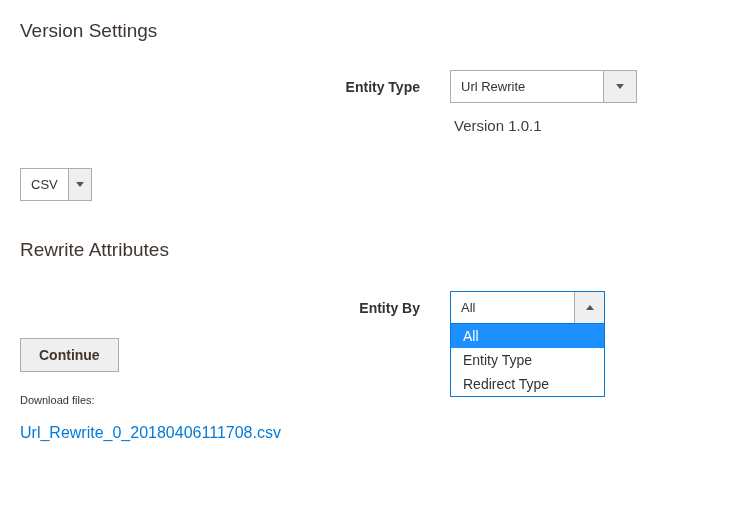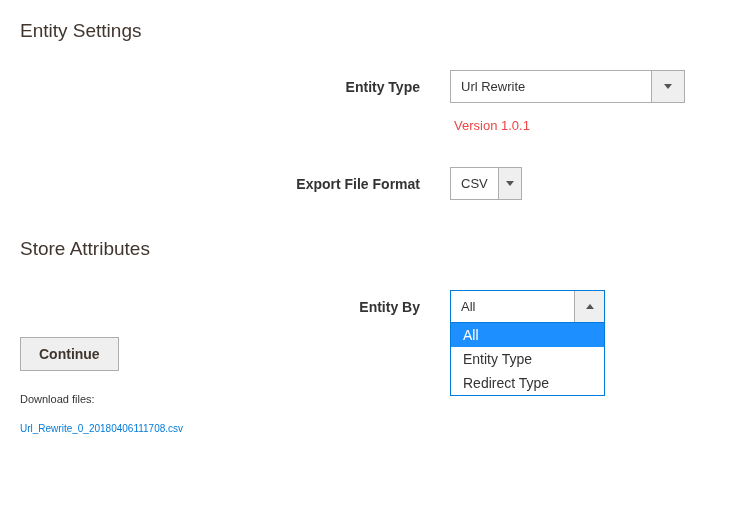--- a/index.html
+++ b/index.html
@@ -33,21 +33,21 @@
     .field-control {
       flex: 1;
     }
     .select-wrap {
       display: inline-flex;
       align-items: stretch;
       border: 1px solid #adadad;
       background: #fff;
       height: 33px;
     }
-    .select-wrap.wide { width: 235px; text-align: center; }
+    .select-wrap.wide { width: 187px; text-align: center; }
     .select-wrap.narrow { width: 72px; }
     .select-value {
       flex: 1;
       display: flex;
       align-items: center;
       padding: 0 10px;
       font-size: 13px;
       color: #333;
     }
     .select-caret {
@@ -64,22 +64,22 @@
       border-right: 4px solid transparent;
       border-top: 5px solid #555;
     }
     .caret-up {
       width: 0; height: 0;
       border-left: 4px solid transparent;
       border-right: 4px solid transparent;
       border-bottom: 5px solid #555;
     }
     .version-text {
-      font-size: 13px;
-      color: #ef4444;
+      font-size: 15px;
+      color: #404040;
       padding-left: 2px;
     }
     .version-row {
       margin-left: 432px;
       margin-top: 12px;
       margin-bottom: 34px;
     }
     .second-section { margin-top: 38px; }
     .export-by-container {
       position: relative;
@@ -130,60 +130,59 @@
     }
     .download-label {
       margin-top: 22px;
       font-size: 11px;
       color: #333;
     }
     .download-link {
       display: inline-block;
       margin-top: 18px;
       color: #007bdb;
-      font-size: 10px;
+      font-size: 16px;
       text-decoration: none;
     }
   </style>
 </head>
 <body>
 
 
 
-<h2 class="section-title">Entity Settings</h2>
+<h2 class="section-title">Version Settings</h2>
 
 <div class="field-row">
   <div class="field-label">Entity Type</div>
   <div class="field-control">
     <div class="select-wrap wide">
       <div class="select-value">Url Rewrite</div>
       <div class="select-caret">
           <div class="caret-down"></div>
         </div>
     </div>
   </div>
 </div>
 
 <div class="version-row">
   <span class="version-text">Version 1.0.1</span>
 </div>
 
 <div class="field-row">
-  <div class="field-label">Export File Format</div>
   <div class="field-control">
     <div class="select-wrap narrow">
       <div class="select-value">CSV</div>
       <div class="select-caret">
           <div class="caret-down"></div>
         </div>
     </div>
   </div>
 </div>
 
-<h2 class="section-title second-section">Store Attributes</h2>
+<h2 class="section-title second-section">Rewrite Attributes</h2>
 
 <div class="field-row" style="margin-top:30px;">
   <div class="field-label">Entity By</div>
   <div class="field-control">
     <div class="export-by-container">
       <div class="dropdown-open">
         <div class="select-value">All</div>
         <div class="select-caret">
             <div class="caret-up"></div>
           </div>

